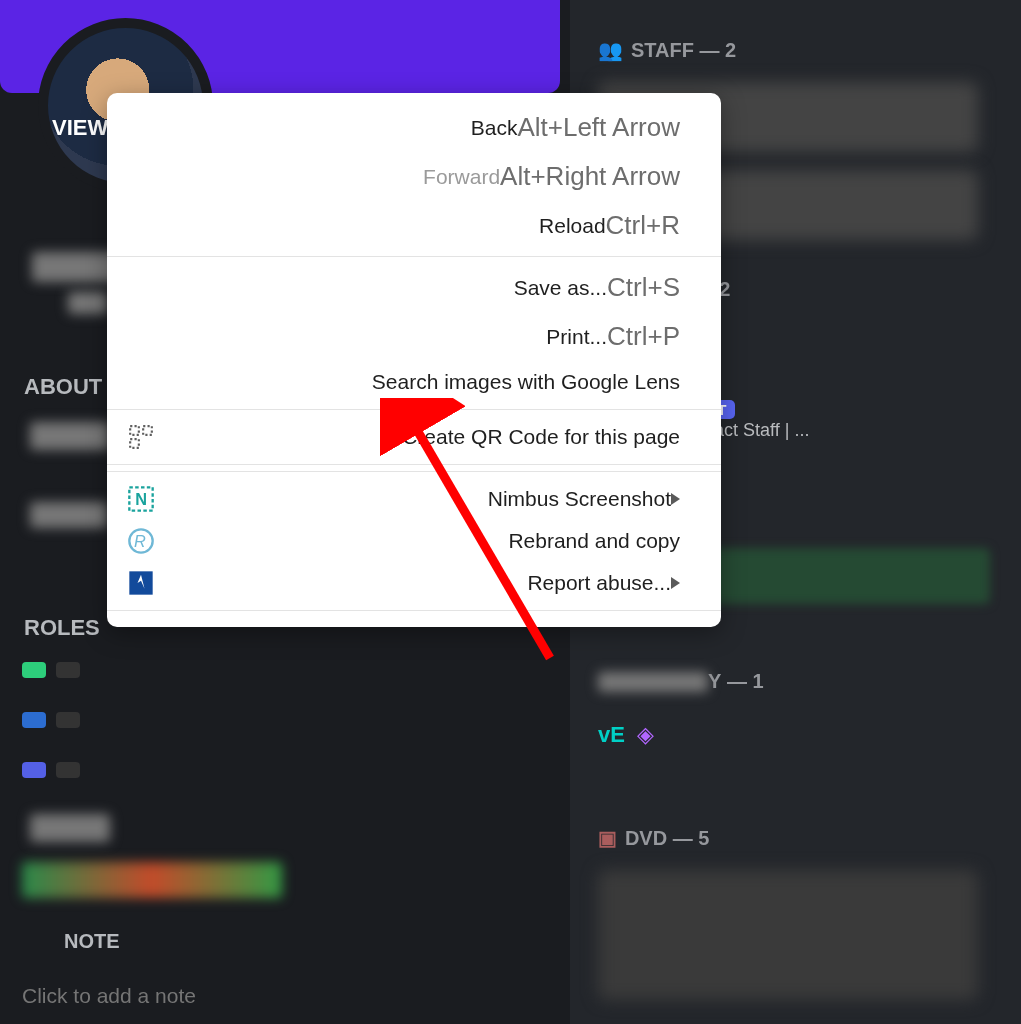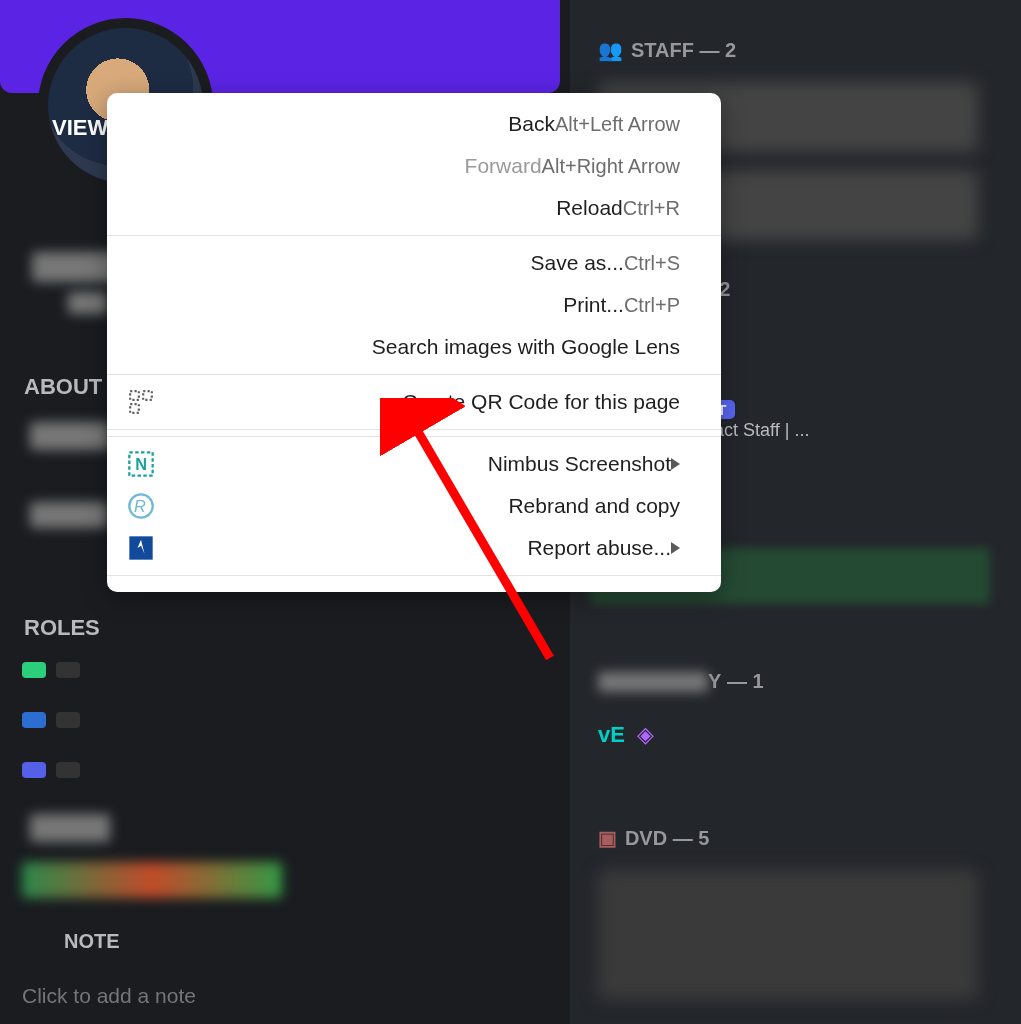--- a/index.html
+++ b/index.html
@@ -136,21 +136,21 @@
 }
 .menu-item {
   display: flex;
   align-items: center;
   justify-content: flex-end;
   padding: 9px 41px 9px 68px;
   position: relative;
   cursor: default;
 }
 .menu-item.disabled { color: #9a9a9a; }
-.menu-shortcut { color: #6d6d6d; font-size: 20px; }
+.menu-shortcut { color: #6d6d6d; font-size: 26px; }
 .menu-sep { height: 1px; background: #e3e3e3; margin: 6px 0; }
 .menu-icon {
   position: absolute;
   left: 18px;
   width: 32px; height: 32px;
   display: flex;
   align-items: center;
   justify-content: center;
 }
 .sub-arrow {

